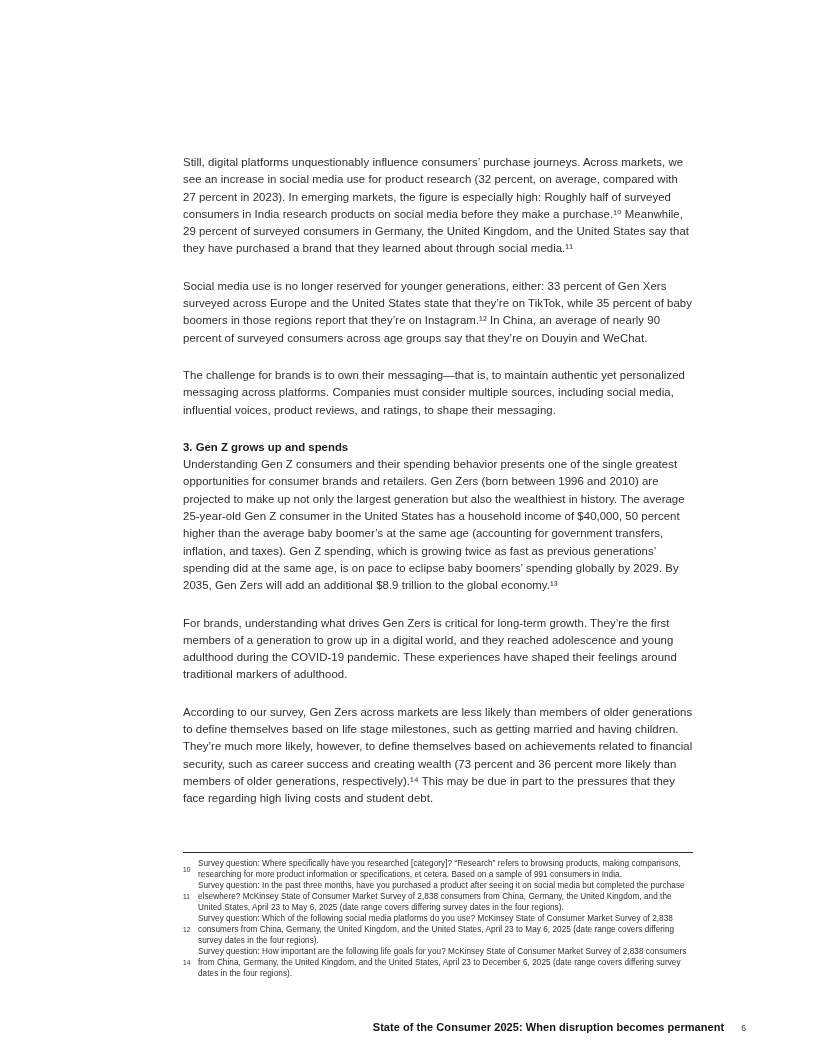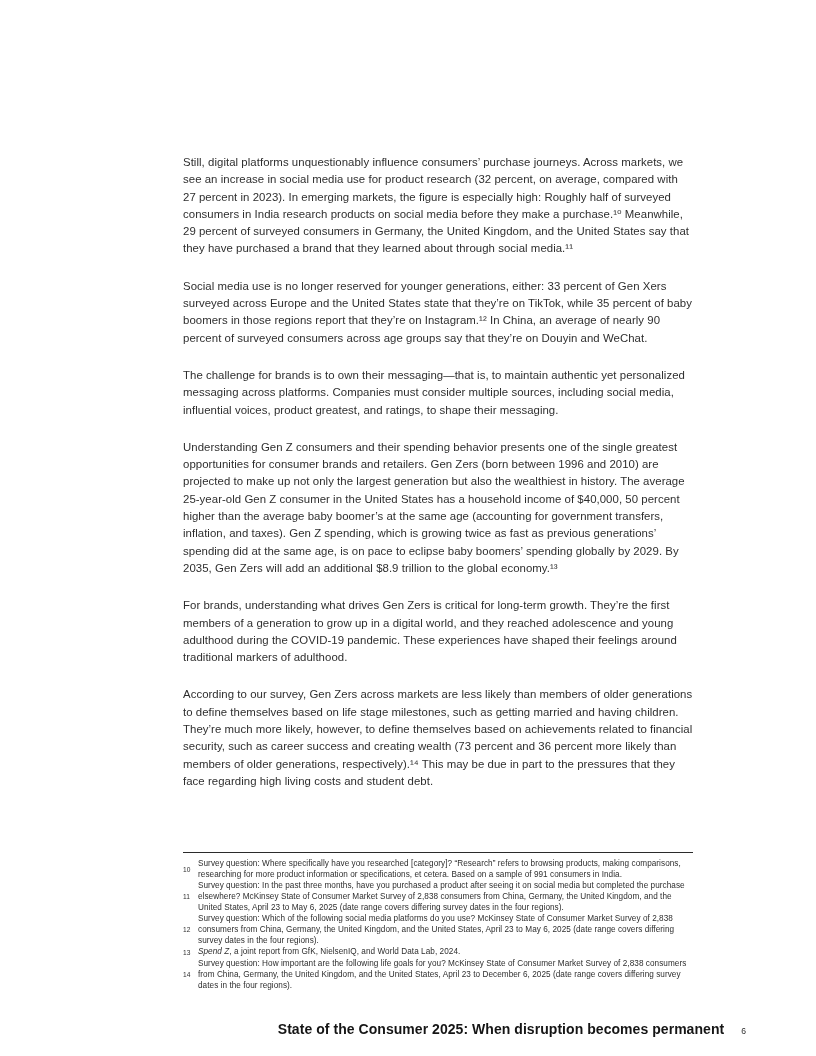--- a/index.html
+++ b/index.html
@@ -63,39 +63,40 @@
   }
   .fn-text i { font-style:italic; }
   .footer {
     position:absolute;
     right:70px; top:1021px;
     display:flex;
     align-items:baseline;
     gap:17px;
   }
   .footer-title {
-    font-size:14px;
+    font-size:11px;
     font-weight:bold;
     color:#151515;
     letter-spacing:0.05px;
   }
   .footer-page {
     font-size:8.6px;
     color:#2e2e2e;
   }
 </style>
 </head>
 <body>
 
 <div class="page">
 
   <div class="content">
     <p>Still, digital platforms unquestionably influence consumers’ purchase journeys. Across markets, we see an increase in social media use for product research (32 percent, on average, compared with 27 percent in 2023). In emerging markets, the figure is especially high: Roughly half of surveyed consumers in India research products on social media before they make a purchase.¹⁰ Meanwhile, 29 percent of surveyed consumers in Germany, the United Kingdom, and the United States say that they have purchased a brand that they learned about through social media.¹¹</p>
     <p>Social media use is no longer reserved for younger generations, either: 33 percent of Gen Xers surveyed across Europe and the United States state that they’re on TikTok, while 35 percent of baby boomers in those regions report that they’re on Instagram.¹² In China, an average of nearly 90 percent of surveyed consumers across age groups say that they’re on Douyin and WeChat.</p>
-    <p>The challenge for brands is to own their messaging—that is, to maintain authentic yet personalized messaging across platforms. Companies must consider multiple sources, including social media, influential voices, product greatest, and ratings, to shape their messaging.</p>
+    <p>The challenge for brands is to own their messaging—that is, to maintain authentic yet personalized messaging across platforms. Companies must consider multiple sources, including social media, influential voices, product reviews, and ratings, to shape their messaging.</p>
+    <h3>3. Gen Z grows up and spends</h3>
     <p>Understanding Gen Z consumers and their spending behavior presents one of the single greatest opportunities for consumer brands and retailers. Gen Zers (born between 1996 and 2010) are projected to make up not only the largest generation but also the wealthiest in history. The average 25-year-old Gen Z consumer in the United States has a household income of $40,000, 50 percent higher than the average baby boomer’s at the same age (accounting for government transfers, inflation, and taxes). Gen Z spending, which is growing twice as fast as previous generations’ spending did at the same age, is on pace to eclipse baby boomers’ spending globally by 2029. By 2035, Gen Zers will add an additional $8.9 trillion to the global economy.¹³</p>
     <p>For brands, understanding what drives Gen Zers is critical for long-term growth. They’re the first members of a generation to grow up in a digital world, and they reached adolescence and young adulthood during the COVID-19 pandemic. These experiences have shaped their feelings around traditional markers of adulthood.</p>
     <p>According to our survey, Gen Zers across markets are less likely than members of older generations to define themselves based on life stage milestones, such as getting married and having children. They’re much more likely, however, to define themselves based on achievements related to financial security, such as career success and creating wealth (73 percent and 36 percent more likely than members of older generations, respectively).¹⁴ This may be due in part to the pressures that they face regarding high living costs and student debt.</p>
   </div>
 
   <div class="footnotes">
     <div class="fn-rule"></div>
 
     <div class="fn">
       <span class="fn-num">10</span>
@@ -105,24 +106,20 @@
     <div class="fn">
       <span class="fn-num">11</span>
       <span class="fn-text"><i></i><span>Survey question: In the past three months, have you purchased a product after seeing it on social media but completed the purchase elsewhere? McKinsey State of Consumer Market Survey of 2,838 consumers from China, Germany, the United Kingdom, and the United States, April 23 to May 6, 2025 (date range covers differing survey dates in the four regions).</span></span>
     </div>
 
     <div class="fn">
       <span class="fn-num">12</span>
       <span class="fn-text"><i></i><span>Survey question: Which of the following social media platforms do you use? McKinsey State of Consumer Market Survey of 2,838 consumers from China, Germany, the United Kingdom, and the United States, April 23 to May 6, 2025 (date range covers differing survey dates in the four regions).</span></span>
     </div>
 
-    <div class="fn">
-      <span class="fn-num">13</span>
-      <span class="fn-text"><i>Spend Z</i><span>, a joint report from GfK, NielsenIQ, and World Data Lab, 2024.</span></span>
-    </div>
 
     <div class="fn">
       <span class="fn-num">14</span>
       <span class="fn-text"><i></i><span>Survey question: How important are the following life goals for you? McKinsey State of Consumer Market Survey of 2,838 consumers from China, Germany, the United Kingdom, and the United States, April 23 to December 6, 2025 (date range covers differing survey dates in the four regions).</span></span>
     </div>
   </div>
 
   <div class="footer">
     <span class="footer-title">State of the Consumer 2025: When disruption becomes permanent</span>
     <span class="footer-page">6</span>

